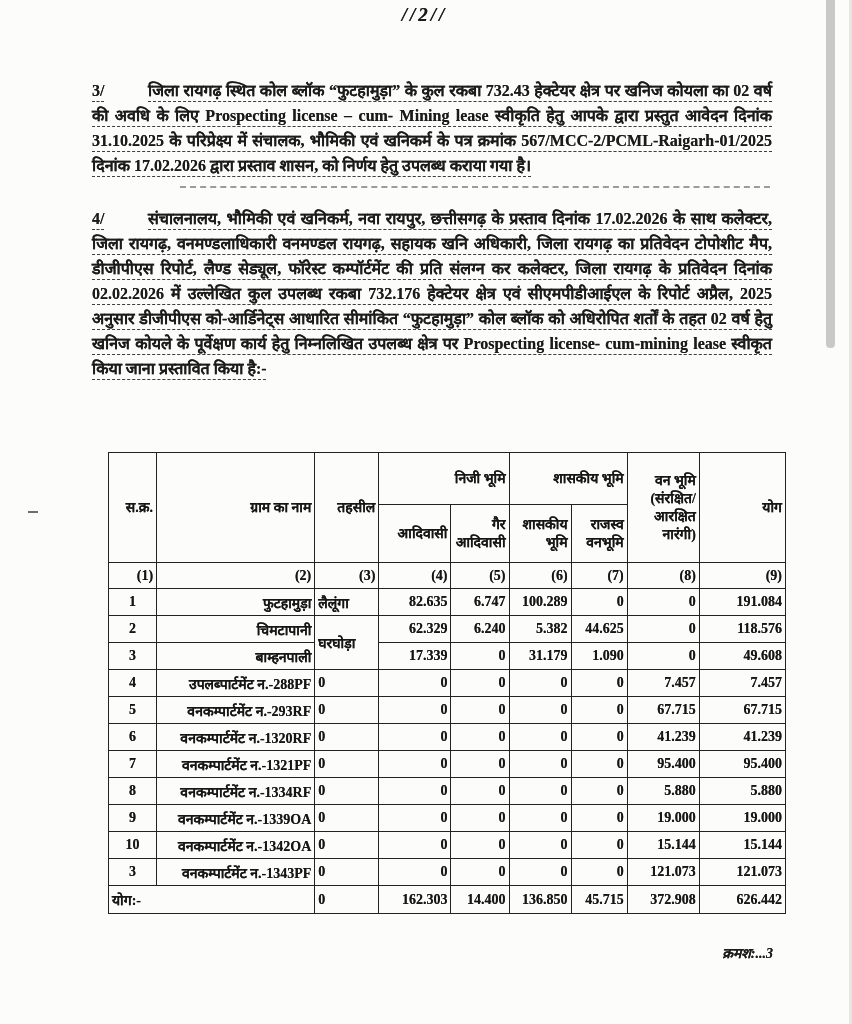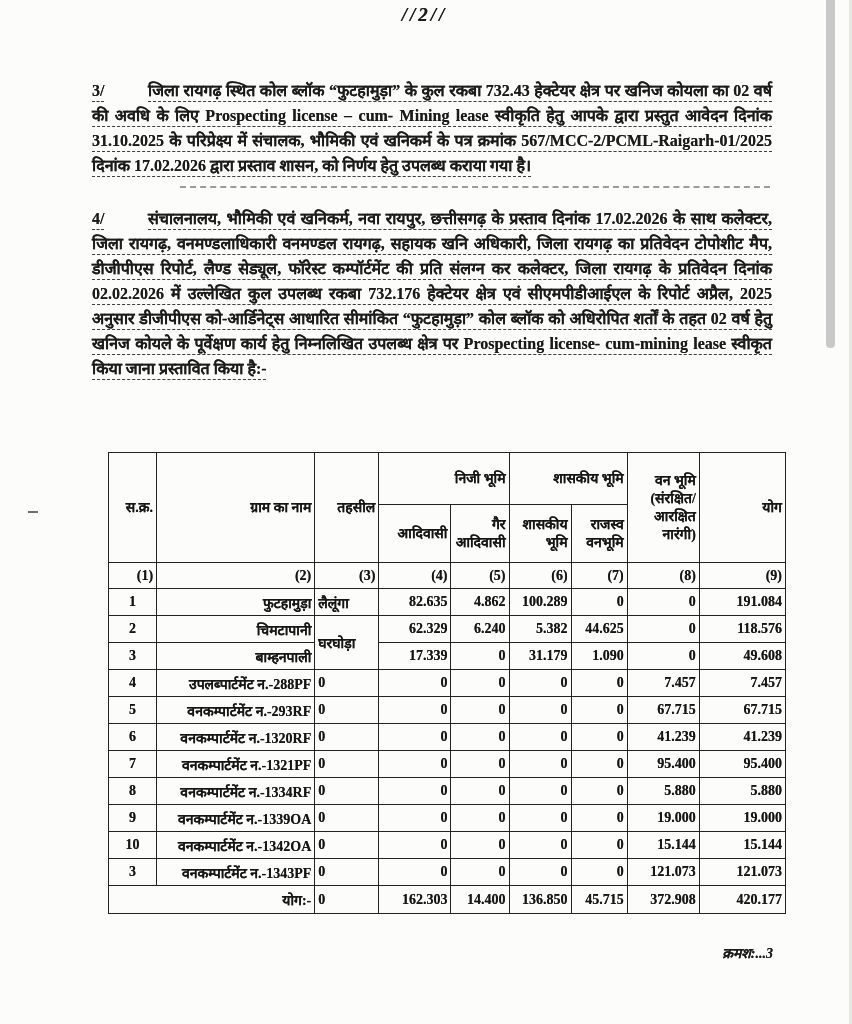--- a/index.html
+++ b/index.html
@@ -89,21 +89,21 @@
   .land-table thead th { font-weight: 700; text-align: right; line-height: 18px; }
   .r-head1 { height: 52px; }
   .r-head2 { height: 58px; }
   .r-nums  { height: 26px; }
   .r-data  { height: 27px; }
   .r-total { height: 28px; }
   .c-sn  { text-align: center; }
   .c-vil { text-align: right; padding-left: 5px; }
   .c-teh { text-align: left; }
   .c-num { text-align: right; padding-right: 6px; }
-  .total-label { text-align: right; padding-right: 10px; }
+  .total-label { text-align: left; padding-right: 10px; }
   .footer-note {
     position: absolute;
     top: 943px;
     right: 76px;
     font-size: 14px;
     font-weight: 700;
     font-style: italic;
     text-shadow: 0 0 0.6px rgba(0,0,0,0.75);
   }
 </style>
@@ -163,21 +163,21 @@
         <th>(8)</th>
         <th>(9)</th>
       </tr>
     </thead>
     <tbody>
       <tr class="r-data">
         <td class="c-sn">1</td>
         <td class="c-vil">फुटहामुड़ा</td>
         <td class="c-teh">लैलूंगा</td>
         <td class="c-num">82.635</td>
-        <td class="c-num">4.862</td>
+        <td class="c-num">6.747</td>
         <td class="c-num">100.289</td>
         <td class="c-num">0</td>
         <td class="c-num">0</td>
         <td class="c-num">191.084</td>
       </tr>
       <tr class="r-data">
         <td class="c-sn">2</td>
         <td class="c-vil">चिमटापानी</td>
         <td class="c-teh" rowspan="2">घरघोड़ा</td>
         <td class="c-num">62.329</td>
@@ -286,20 +286,20 @@
         <td class="c-num">121.073</td>
       </tr>
       <tr class="r-total">
         <td class="total-label" colspan="2">योग:-</td>
         <td class="c-teh">0</td>
         <td class="c-num">162.303</td>
         <td class="c-num">14.400</td>
         <td class="c-num">136.850</td>
         <td class="c-num">45.715</td>
         <td class="c-num">372.908</td>
-        <td class="c-num">420.177</td>
+        <td class="c-num">626.442</td>
       </tr>
     </tbody>
   </table>
 
   <div class="footer-note">क्रमश:...3</div>
 
 </div>
 
 </body></html>

